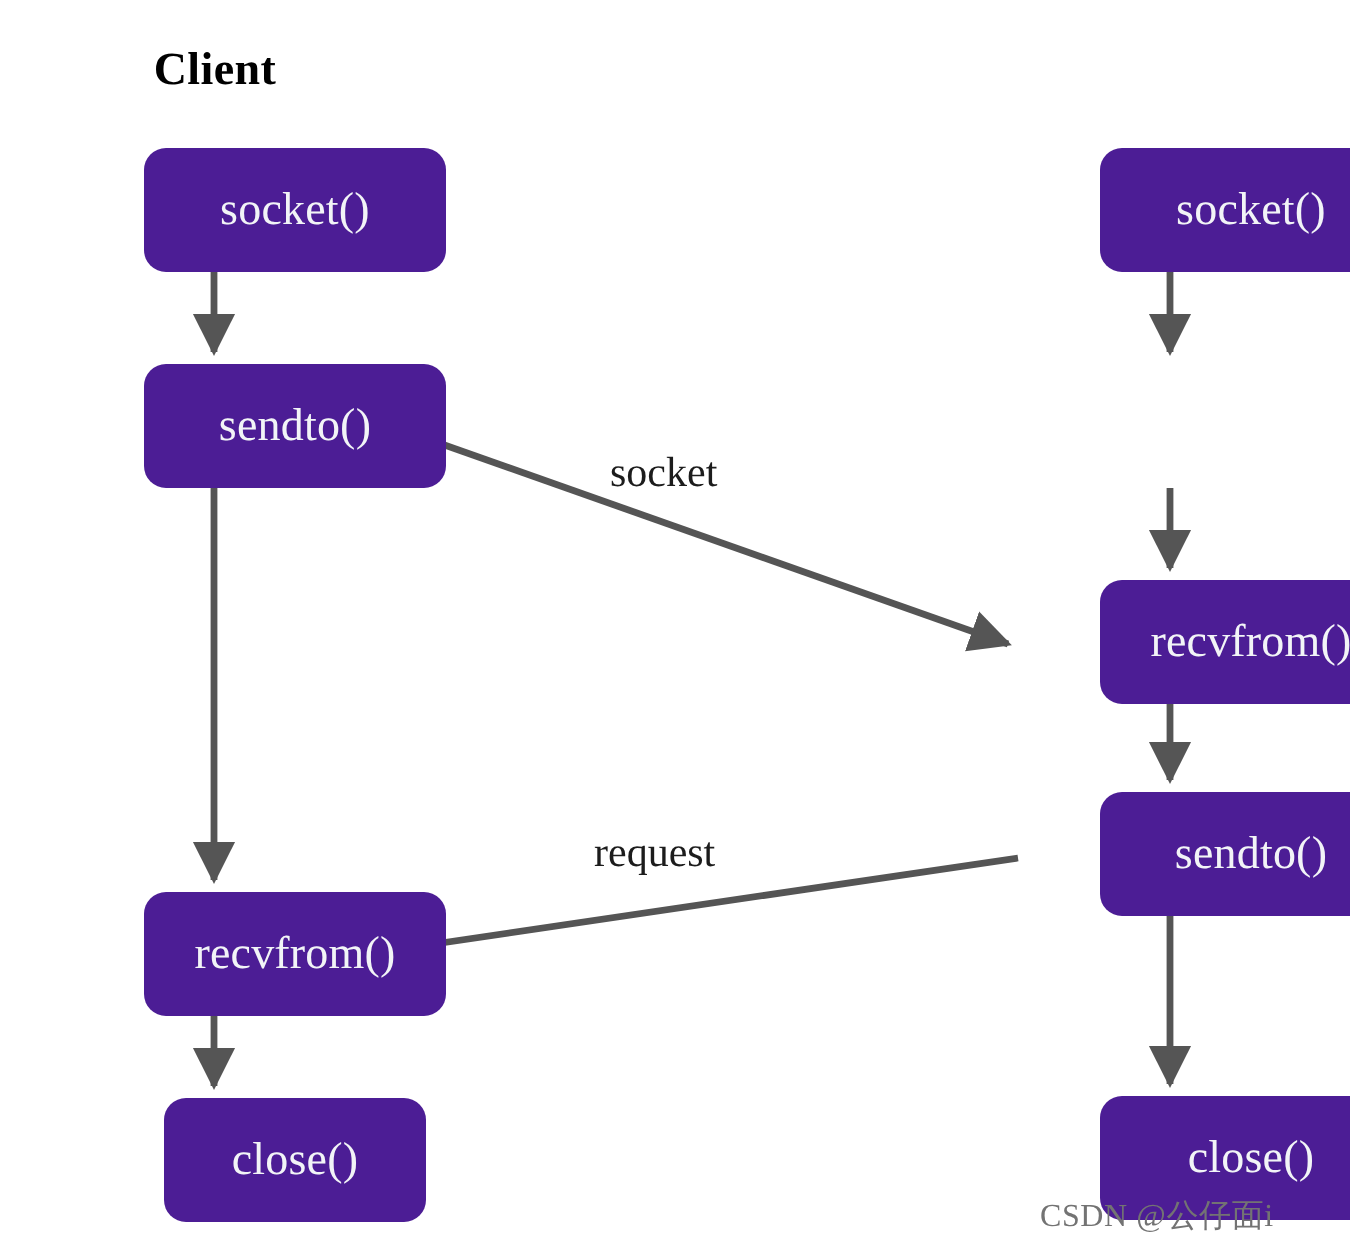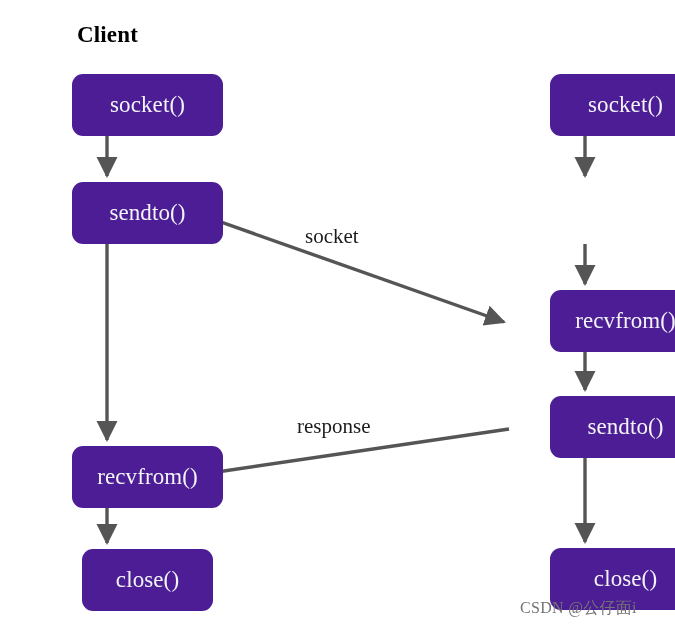--- a/index.html
+++ b/index.html
@@ -125,17 +125,17 @@
   <div class="node" id="n-c-sendto">sendto()</div>
   <div class="node" id="n-c-recvfrom">recvfrom()</div>
   <div class="node" id="n-c-close">close()</div>
 
   <div class="node" id="n-s-socket">socket()</div>
   <div class="node" id="n-s-recvfrom">recvfrom()</div>
   <div class="node" id="n-s-sendto">sendto()</div>
   <div class="node" id="n-s-close">close()</div>
 
   <div class="edge-label" id="lbl-request">socket</div>
-  <div class="edge-label" id="lbl-response">response</div>
+  <div class="edge-label" id="lbl-response">request</div>
 
   <div id="watermark">CSDN @公仔面i</div>
 
 </div>
 
 </body></html>

